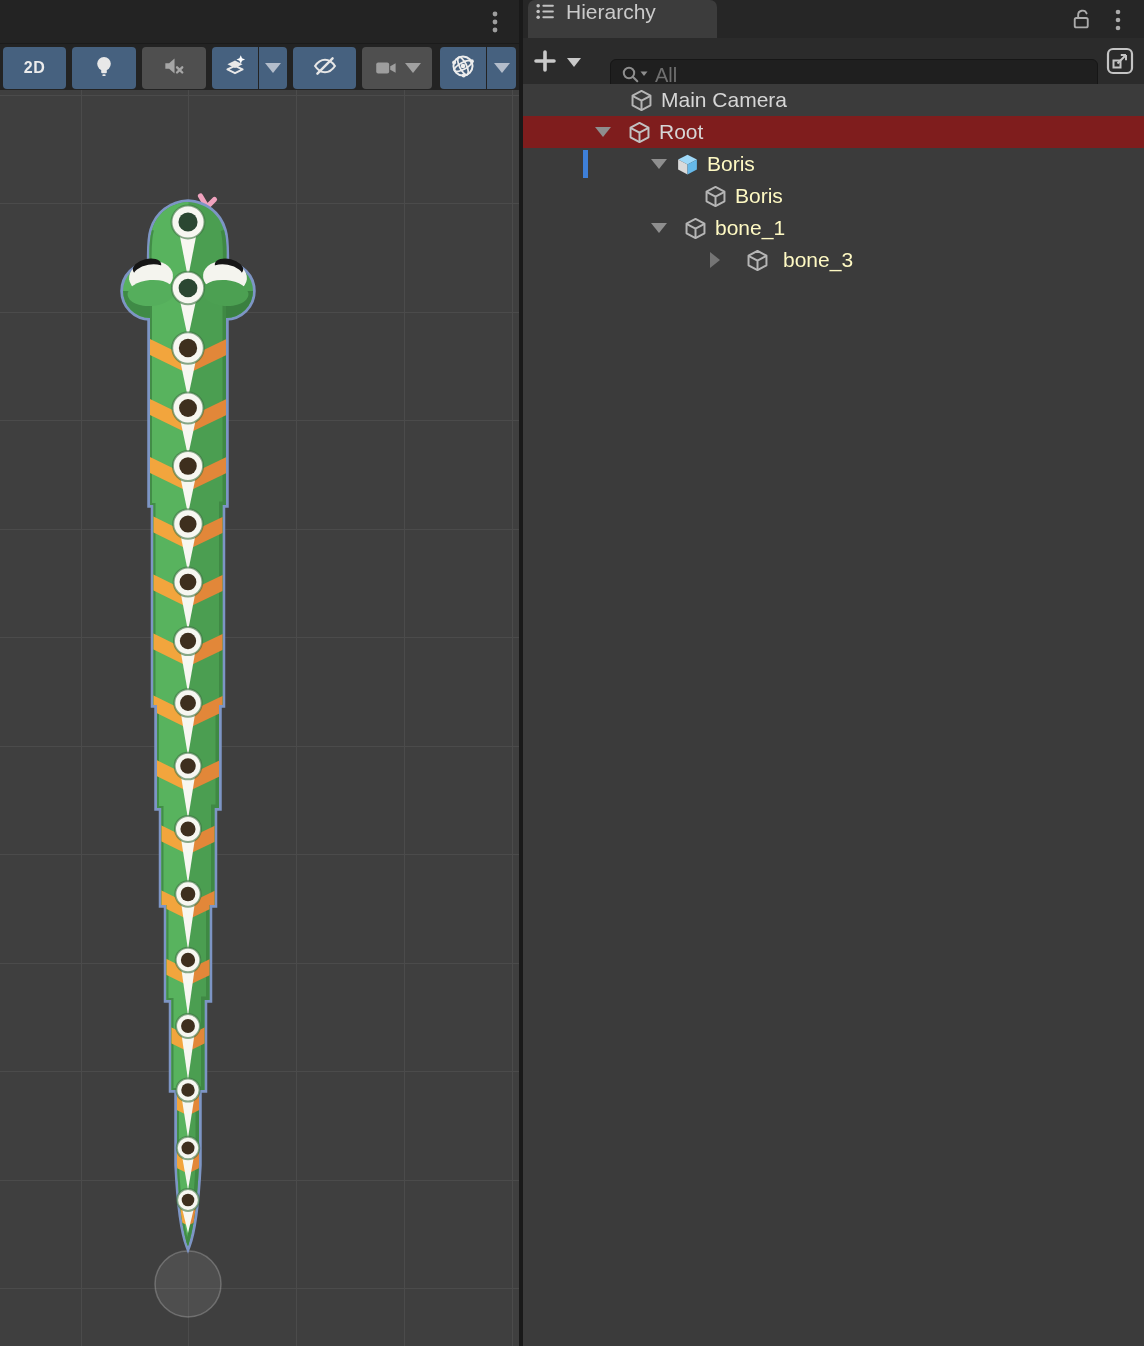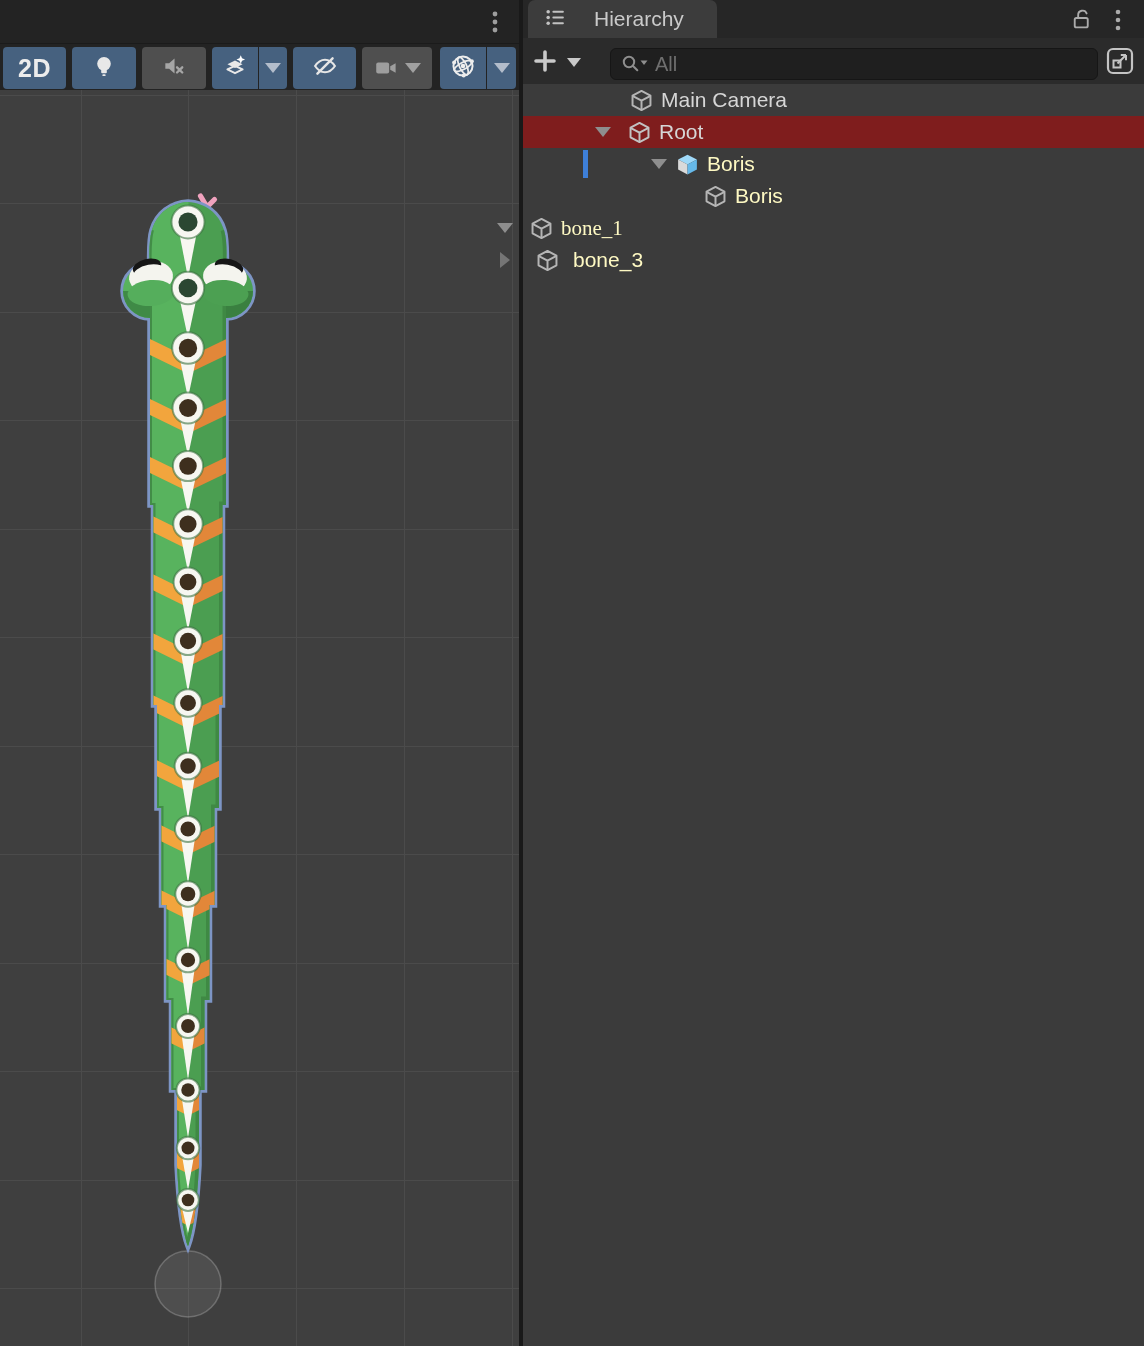--- a/index.html
+++ b/index.html
@@ -10,41 +10,41 @@
   
   .scene-panel{position:absolute;left:0;top:0;width:521px;height:1346px;background:#3F3F3F;}
   .scene-topbar{position:absolute;left:0;top:0;width:521px;height:44px;background:#232323;
                 border-bottom:1px solid #1B1B1B;}
   .scene-kebab{position:absolute;left:486px;top:8px;width:18px;height:28px;cursor:pointer;}
   .scene-toolbar{position:absolute;left:0;top:44px;width:521px;height:46px;background:#232323;}
   .tbtn{position:absolute;top:3px;height:42px;border-radius:4px;display:flex;
         align-items:center;justify-content:center;cursor:pointer;}
   .tbtn.active{background:#46617F;}
   .tbtn.idle{background:#4F4F4F;}
-  .tbtn .lbl{font-size:25px;font-weight:bold;color:#ECECEC;letter-spacing:.5px;}
+  .tbtn .lbl{font-size:16px;font-weight:bold;color:#ECECEC;letter-spacing:.5px;}
   .caret{width:0;height:0;border-left:8px solid transparent;border-right:8px solid transparent;
          border-top:10px solid #B3BDCB;}
   .caret.gray{border-top-color:#A0A0A0;}
   .scene-view{position:absolute;left:0;top:90px;width:521px;height:1256px;background:#3F3F3F;}
   .scene-view svg{display:block;}
 
   
   .v-divider{position:absolute;left:519px;top:0;width:4px;height:1346px;background:#191919;}
 
   
   .hier-panel{position:absolute;left:523px;top:0;width:621px;height:1346px;background:#3B3B3B;}
   .hier-tabbar{position:absolute;left:0;top:0;width:621px;height:38px;background:#262626;}
   .hier-tab{position:absolute;left:5px;top:0;width:189px;height:38px;background:#3C3C3C;
-            border-radius:7px 7px 0 0;display:flex;align-items:center;padding-left:16px;cursor:pointer;gap:18px;}
+            border-radius:7px 7px 0 0;display:flex;align-items:flex-start;padding-left:6px;cursor:pointer;}
   .hier-tab .tab-label{margin-left:9px;font-size:21px;color:#CACACA;}
   .hier-lock{position:absolute;left:546px;top:7px;cursor:pointer;}
   .hier-kebab{position:absolute;left:586px;top:6px;cursor:pointer;}
   .hier-toolbar{position:absolute;left:0;top:38px;width:621px;height:46px;background:#2B2B2B;}
   .plus-btn{position:absolute;left:6px;top:7px;width:62px;height:32px;cursor:pointer;}
-  .search-box{position:absolute;left:87px;top:10px;width:488px;height:32px;background:#1F1F1F;
+  .search-box{position:absolute;left:87px;top:21px;width:488px;height:32px;background:#1F1F1F;
               border:1px solid #161616;border-radius:6px;display:flex;align-items:center;padding:0 8px;}
   .search-box input{flex:1;background:transparent;border:none;outline:none;color:#CFCFCF;
                     font-size:20px;font-family:"Liberation Sans",sans-serif;}
   .search-box input::placeholder{color:#6F6F6F;}
   .popout-btn{position:absolute;left:578px;top:6px;width:38px;height:34px;cursor:pointer;
               display:flex;align-items:center;justify-content:center;}
 
   .hier-tree{position:absolute;left:0;top:84px;width:621px;height:1262px;background:#3B3B3B;}
   .trow{position:relative;height:32px;display:flex;align-items:center;cursor:pointer;}
   .trow.scene-row{background:#2A2A2A;}
@@ -392,35 +392,35 @@
         <span class="tri"></span>
         <span class="ticon">
           <svg viewBox="0 0 24 24" width="25" height="25">
             <path d="M12 2.8 L20.6 7.4 V16.6 L12 21.2 L3.4 16.6 V7.4 Z" fill="none" stroke="#B5B5B5" stroke-width="1.9" stroke-linejoin="round"></path>
             <path d="M3.8 7.7 L12 12.1 L20.2 7.7 M12 12.1 V20.8" fill="none" stroke="#B5B5B5" stroke-width="1.9"></path>
           </svg>
         </span>
         <span class="tlabel blue">Boris</span>
       </div>
 
-      <div class="trow" style="font-family:Liberation Serif, serif;">
+      <div class="trow" style="padding-left:154px;">
         <span class="tri" style="margin-left:-28px;">
             <span class="down"></span>
           </span>
         <span class="ticon" style="margin-left:13px;">
           <svg viewBox="0 0 24 24" width="25" height="25">
             <path d="M12 2.8 L20.6 7.4 V16.6 L12 21.2 L3.4 16.6 V7.4 Z" fill="none" stroke="#B5B5B5" stroke-width="1.9" stroke-linejoin="round"></path>
             <path d="M3.8 7.7 L12 12.1 L20.2 7.7 M12 12.1 V20.8" fill="none" stroke="#B5B5B5" stroke-width="1.9"></path>
           </svg>
         </span>
         <span class="tlabel blue">bone_1</span>
       </div>
 
 
-      <div class="trow" style="gap:6px;">
+      <div class="trow" style="padding-left:210px;gap:6px;">
         <span class="tri" style="margin-left:-28px;">
             <span class="right"></span>
           </span>
         <span class="ticon" style="margin-left:13px;">
           <svg viewBox="0 0 24 24" width="25" height="25">
             <path d="M12 2.8 L20.6 7.4 V16.6 L12 21.2 L3.4 16.6 V7.4 Z" fill="none" stroke="#B5B5B5" stroke-width="1.9" stroke-linejoin="round"></path>
             <path d="M3.8 7.7 L12 12.1 L20.2 7.7 M12 12.1 V20.8" fill="none" stroke="#B5B5B5" stroke-width="1.9"></path>
           </svg>
         </span>
         <span class="tlabel blue">bone_3</span>

